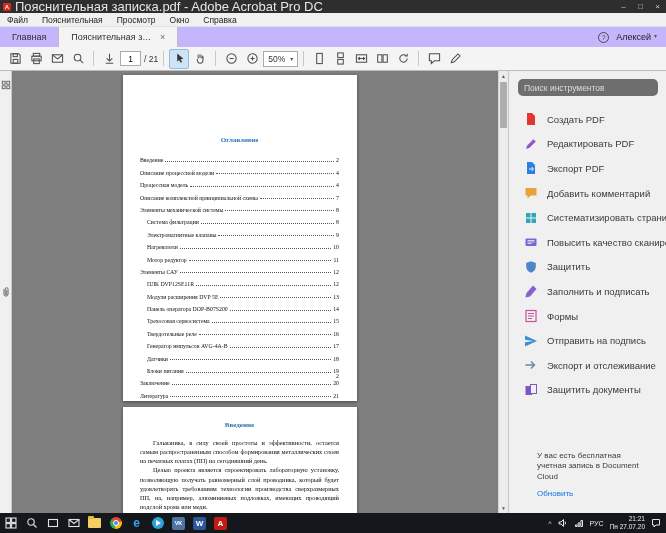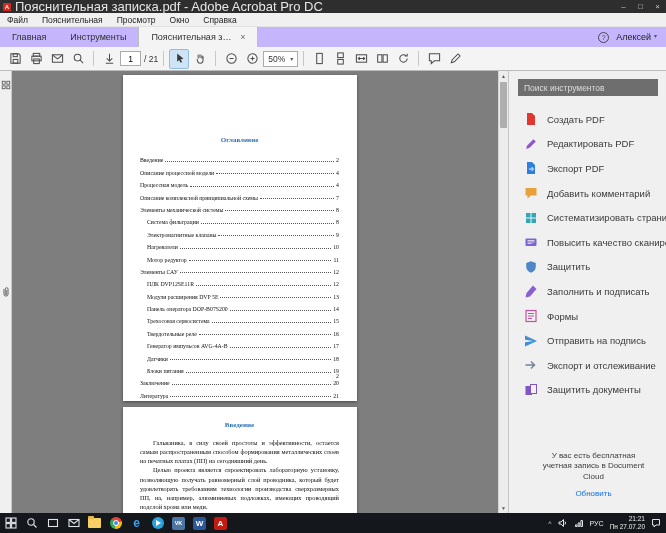--- a/index.html
+++ b/index.html
@@ -62,28 +62,28 @@
   .body-text p{text-indent:13px}
 
   
   .vscroll{position:absolute;top:0;bottom:0;right:0;width:10px;background:#ececec;border-left:1px solid #d5d5d5;display:flex;flex-direction:column;align-items:center}
   .sarrow{height:10px;width:100%;display:flex;align-items:center;justify-content:center;font-size:5px;color:#5a5a5a}
   .sarrow.down{position:absolute;bottom:0}
   .sthumb{position:absolute;top:11px;left:1px;right:1px;height:46px;background:#aeaeae;border-radius:1px}
 
   
   .rpanel{width:158px;background:#f0f0f0;border-left:1px solid #c6c6c6;position:relative}
-  .rsearch{margin:8px 9px 0 9px;height:17px;background:#6e6e6e;border:none;border-radius:0;width:140px;color:#eee;font-size:8.5px;padding:0 6px;font-family:"Liberation Sans",sans-serif}
+  .rsearch{margin:8px 9px 0 9px;height:17px;background:#6e6e6e;border:none;border-radius:5px;width:140px;color:#eee;font-size:8.5px;padding:0 6px;font-family:"Liberation Sans",sans-serif}
   .rsearch::placeholder{color:#dcdcdc;opacity:1}
   .tools{margin-top:11px}
   .trowp{height:24.6px;display:flex;align-items:center;padding-left:15px;gap:9px;cursor:default}
   .ticon{width:14px;height:14px;flex:0 0 14px;display:flex;align-items:center;justify-content:center}
   .ticon svg{width:14px;height:14px;fill:currentColor}
   .tlabel{font-size:9.5px;color:#3a3a3a;white-space:nowrap}
-  .account{position:absolute;left:12px;right:0;bottom:13px;text-align:center;padding:0 16px}
+  .account{position:absolute;left:12px;right:0;bottom:13px;text-align:left;padding:0 16px}
   .acc-txt{font-size:8px;color:#3c3c3c;line-height:1.3}
   .acc-link{display:inline-block;margin-top:6px;font-size:8px}
 
   
   .taskbar{position:absolute;left:0;right:0;bottom:0;height:20px;background:#14171c;display:flex;align-items:center;z-index:30}
   .tkbtn{width:21px;height:20px;display:flex;align-items:center;justify-content:center}
   .tkbtn svg{width:12px;height:12px;fill:none;stroke:#dfe3e8;stroke-width:1.1}
   .appbadge{width:13px;height:13px;border-radius:2px;display:flex;align-items:center;justify-content:center;color:#fff;font-weight:bold}
   .ic-folder{width:13px;height:10px;background:#f8cf64;border-radius:1px;position:relative}
   .ic-folder::before{content:"";position:absolute;top:-2px;left:0;width:6px;height:3px;background:#e9b83e;border-radius:1px 1px 0 0}
@@ -117,21 +117,20 @@
 <div class="menubar">
   <span class="menu-item">Файл</span>
   <span class="menu-item">Пояснительная</span>
   <span class="menu-item">Просмотр</span>
   <span class="menu-item">Окно</span>
   <span class="menu-item">Справка</span>
 </div>
 
 <div class="tabbar">
   <span class="tab">Главная</span>
-  <span class="tab">Инструменты</span>
   <span class="tab doc">
     <span class="doclbl">Пояснительная за...</span>
     <span class="x">×</span>
   </span>
   <span class="tb-right">
     <span class="help-ico">?</span>
     <span class="user">
       <span>Алексей</span>
       <span class="dd">▾</span>
     </span>

